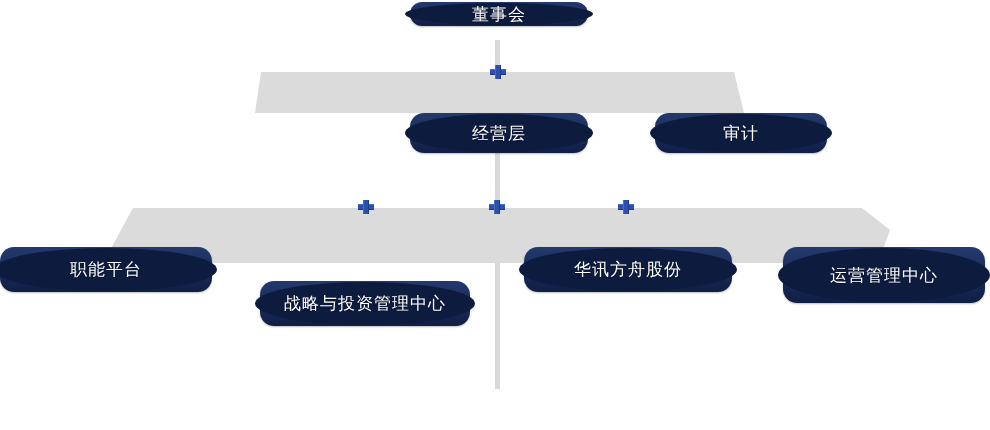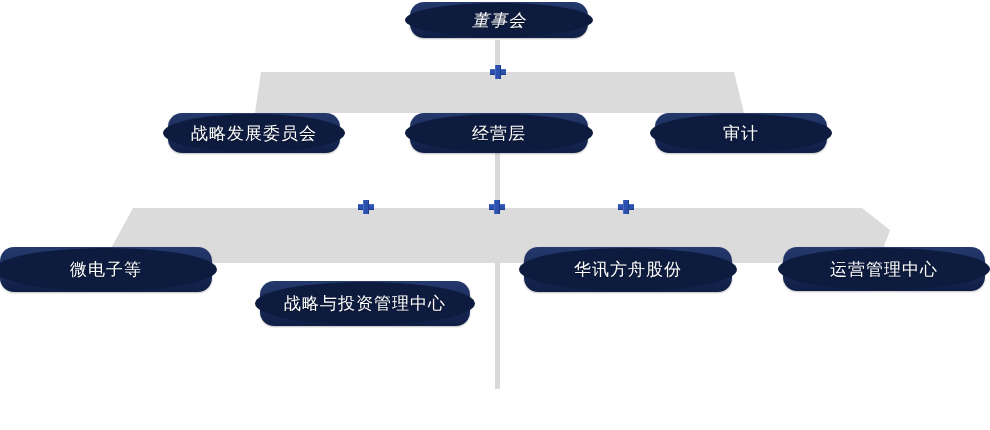--- a/index.html
+++ b/index.html
@@ -75,28 +75,28 @@
   }
   .node-label{
     color:#ffffff;
     font-size:17px;
     letter-spacing:1px;
     white-space:nowrap;
     line-height:1;
     text-shadow:0 1px 1px rgba(0,0,0,0.35);
   }
 
-  .n-board{left:410px;top:2px;width:178px;height:36px;font-style:italic;}
+  .n-board{left:410px;top:2px;width:178px;height:24px;}
   .n-strategy-committee{left:168px;top:113px;width:172px;height:40px;}
   .n-management{left:410px;top:113px;width:178px;height:40px;}
   .n-audit{left:655px;top:113px;width:172px;height:40px;}
   .n-functional{left:0px;top:247px;width:212px;height:45px;}
   .n-invest{left:260px;top:247px;width:210px;height:45px;margin-top:34px;}
   .n-huaxun{left:524px;top:247px;width:208px;height:45px;}
-  .n-operations{left:783px;top:247px;width:202px;height:44px;}
+  .n-operations{left:783px;top:247px;width:202px;height:56px;}
   .n-regions{left:287px;top:388px;width:421px;height:40px;}
 </style>
 </head>
 <body>
 
 <div class="stage">
 
   <div class="band band-1"></div>
   <div class="band band-2"></div>
 
@@ -106,32 +106,29 @@
 
   <span class="plus-icon" style="left:490px;top:65px;"></span>
   <span class="plus-icon" style="left:358px;top:200px;"></span>
   <span class="plus-icon" style="left:489px;top:200px;"></span>
   <span class="plus-icon" style="left:618px;top:200px;"></span>
 
   <div class="node n-board">
     <span class="node-label">董事会</span>
   </div>
 
-  <div class="node n-strategy-committee">
-    <span class="node-label">战略发展委员会</span>
-  </div>
   <div class="node n-management">
     <span class="node-label">经营层</span>
   </div>
   <div class="node n-audit">
     <span class="node-label">审计</span>
   </div>
 
   <div class="node n-functional">
-    <span class="node-label">微电子等</span>
+    <span class="node-label">职能平台</span>
   </div>
   <div class="node n-invest">
     <span class="node-label">战略与投资管理中心</span>
   </div>
   <div class="node n-huaxun">
     <span class="node-label">华讯方舟股份</span>
   </div>
   <div class="node n-operations">
     <span class="node-label">运营管理中心</span>
   </div>

